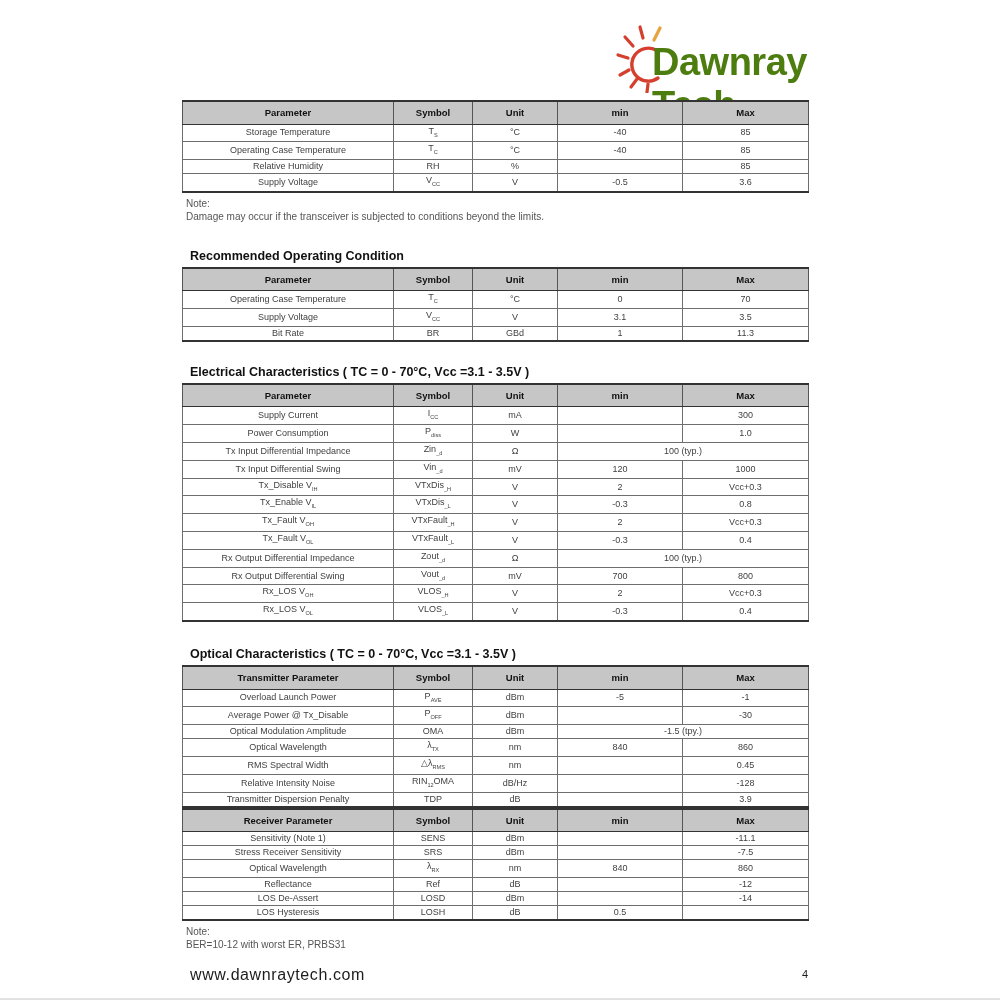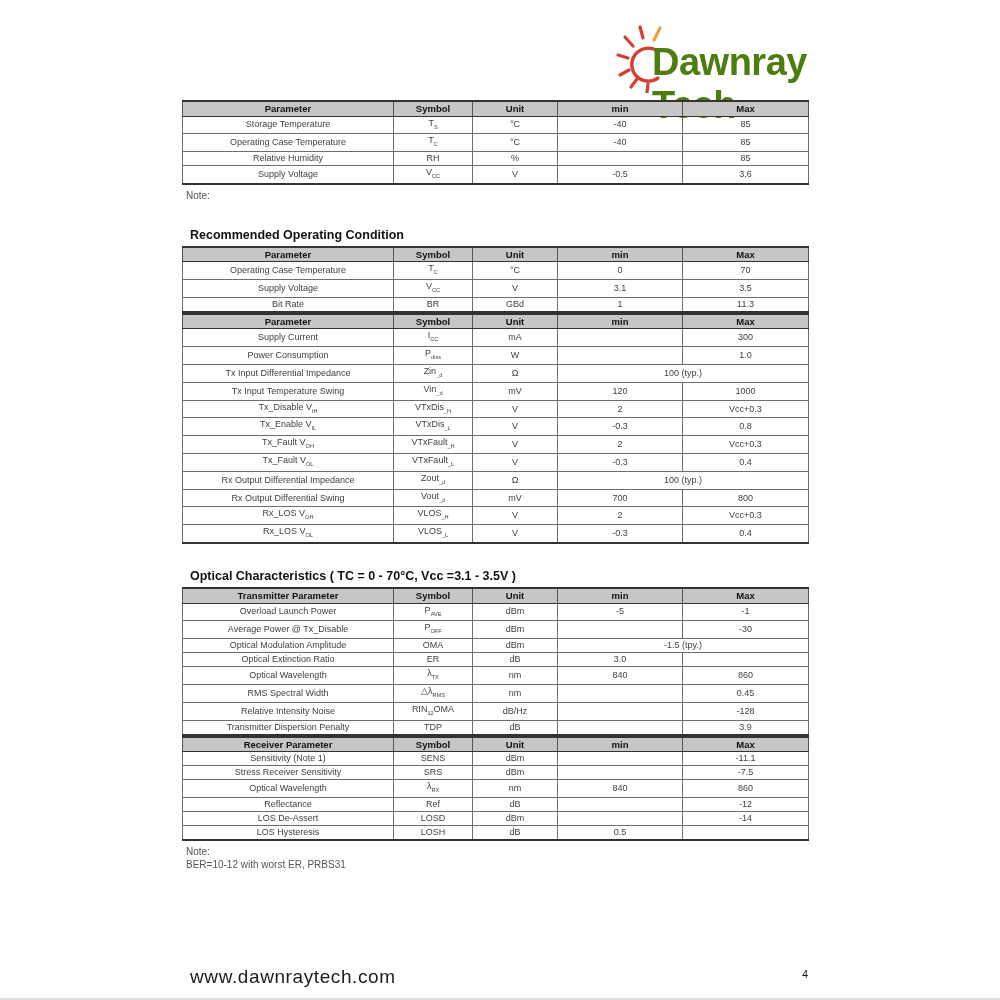--- a/index.html
+++ b/index.html
@@ -38,36 +38,36 @@
   .mt25 { margin-top: 25px; }
 
   table {
     border-collapse: collapse; width: 626px; table-layout: fixed;
     border-bottom: 2px solid #333;
   }
   .tbl-gap { }
   th {
     background: #c6c6c6; font-size: 9.5px; font-weight: bold; color: #111;
     border: 1px solid #555; border-top: 2px solid #333; border-bottom: 1.5px solid #333;
-    height: 15px; line-height: 13px; text-align: center; padding: 0 2px;
+    height: 23px; line-height: 13px; text-align: center; padding: 0 2px;
   }
   td {
     font-size: 9px; color: #3f3f3f; text-align: center;
     border: 1px solid #6e6e6e; height: 13.9px; line-height: 13px; padding: 0 2px;
     white-space: nowrap; overflow: hidden;
   }
   sub { font-size: 0.62em; }
 
   .note-block { margin: 4px 0 0 4px; }
   .note-line { font-size: 10px; color: #555; line-height: 13px; }
 
   
   .footer-site {
     position: absolute; left: 190px; top: 966px;
-    font-size: 19px; color: #1c1c1c; letter-spacing: 0.6px;
+    font-size: 16px; color: #1c1c1c; letter-spacing: 0.6px;
   }
   .footer-page {
     position: absolute; left: 802px; top: 968px;
     font-size: 11px; color: #1c1c1c;
   }
 </style>
 </head>
 <body>
 
 <div class="logo">
@@ -132,20 +132,21 @@
           <td>V<sub>CC</sub></td>
           <td>V</td>
           <td>-0.5</td>
           <td>3.6</td>
         </tr>
       </tbody>
     </table>
 
   <div class="note-block">
     <div class="note-line">Note:</div>
+    <div class="note-line">Damage may occur if the transceiver is subjected to conditions beyond the limits.</div>
   </div>
 
   <div class="section-title mt25 mb3">Recommended Operating Condition</div>
   <table>
     <colgroup>
         <col style="width:211px">
         <col style="width:79px">
         <col style="width:85px">
         <col style="width:125px">
         <col style="width:126px">
@@ -177,20 +178,21 @@
         <tr>
           <td>Bit Rate</td>
           <td>BR</td>
           <td>GBd</td>
           <td>1</td>
           <td>11.3</td>
         </tr>
       </tbody>
     </table>
 
+  <div class="section-title mt22 mb3">Electrical Characteristics ( TC = 0 - 70°C, Vcc =3.1 - 3.5V )</div>
   <table>
     <colgroup>
         <col style="width:211px">
         <col style="width:79px">
         <col style="width:85px">
         <col style="width:125px">
         <col style="width:126px">
       </colgroup>
   <thead>
         <tr>
@@ -216,21 +218,21 @@
           <td></td>
           <td>1.0</td>
         </tr>
         <tr>
           <td>Tx Input Differential Impedance</td>
           <td>Zin<sub>_d</sub></td>
           <td>Ω</td>
           <td colspan="2">100 (typ.)</td>
         </tr>
         <tr>
-          <td>Tx Input Temperature Swing</td>
+          <td>Tx Input Differential Swing</td>
           <td>Vin<sub>_d</sub></td>
           <td>mV</td>
           <td>120</td>
           <td>1000</td>
         </tr>
         <tr>
           <td>Tx_Disable V<sub>IH</sub></td>
           <td>VTxDis<sub>_H</sub></td>
           <td>V</td>
           <td>2</td>
@@ -320,27 +322,20 @@
           <td></td>
           <td>-30</td>
         </tr>
         <tr>
           <td>Optical Modulation Amplitude</td>
           <td>OMA</td>
           <td>dBm</td>
           <td colspan="2">-1.5 (tpy.)</td>
         </tr>
         <tr>
-          <td>Optical Extinction Ratio</td>
-          <td>ER</td>
-          <td>dB</td>
-          <td>3.0</td>
-          <td></td>
-        </tr>
-        <tr>
           <td>Optical Wavelength</td>
           <td>λ<sub>TX</sub></td>
           <td>nm</td>
           <td>840</td>
           <td>860</td>
         </tr>
         <tr>
           <td>RMS Spectral Width</td>
           <td>△λ<sub>RMS</sub></td>
           <td>nm</td>

